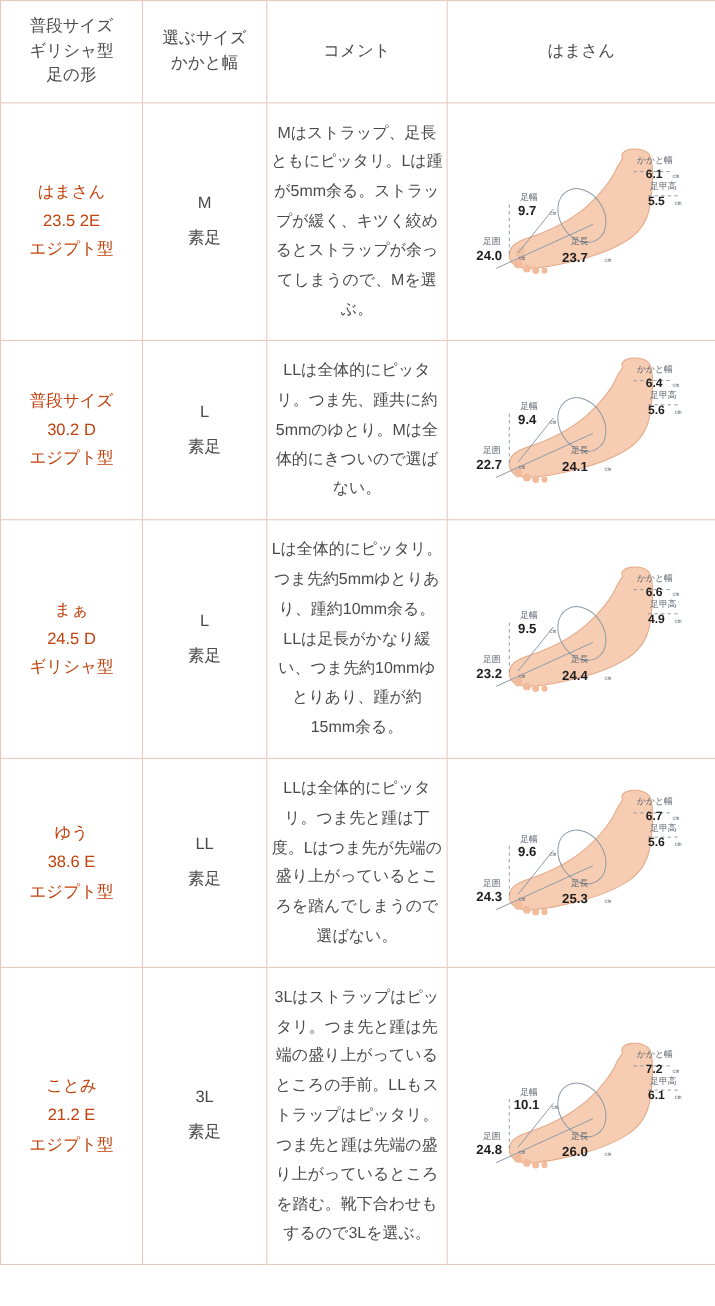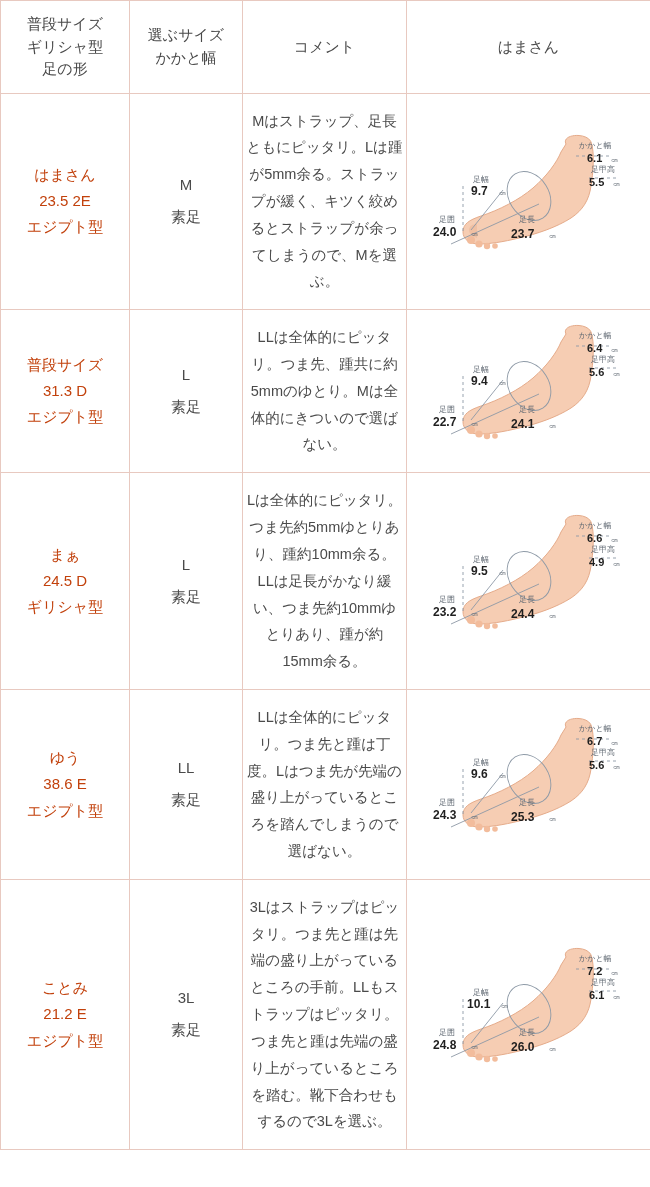--- a/index.html
+++ b/index.html
@@ -149,21 +149,21 @@
             <text x="100" y="112" font-size="12" font-weight="bold" fill="#1f1f1f">23.7</text>
             <text x="138" y="112" font-size="7">㎝</text>
           </g>
         </svg>
       </td>
     </tr>
 
     <tr>
       <td class="name-cell">
         <span class="nowrap">普段サイズ</span><br>
-        <span class="nowrap">31.3 D</span><br>
+        <span class="nowrap">30.2 D</span><br>
         <span class="nowrap">エジプト型</span>
       </td>
       <td class="size-cell">
         <span class="sz-main">L</span>
         <span class="sz-style">素足</span>
       </td>
       <td class="comment-cell">LLは全体的にピッタリ。つま先、踵共に約5mmのゆとり。Mは全体的にきついので選ばない。</td>
       <td class="data-cell">
         <svg class="foot-fig" width="236" height="150" viewBox="0 0 236 150">
           <g>

